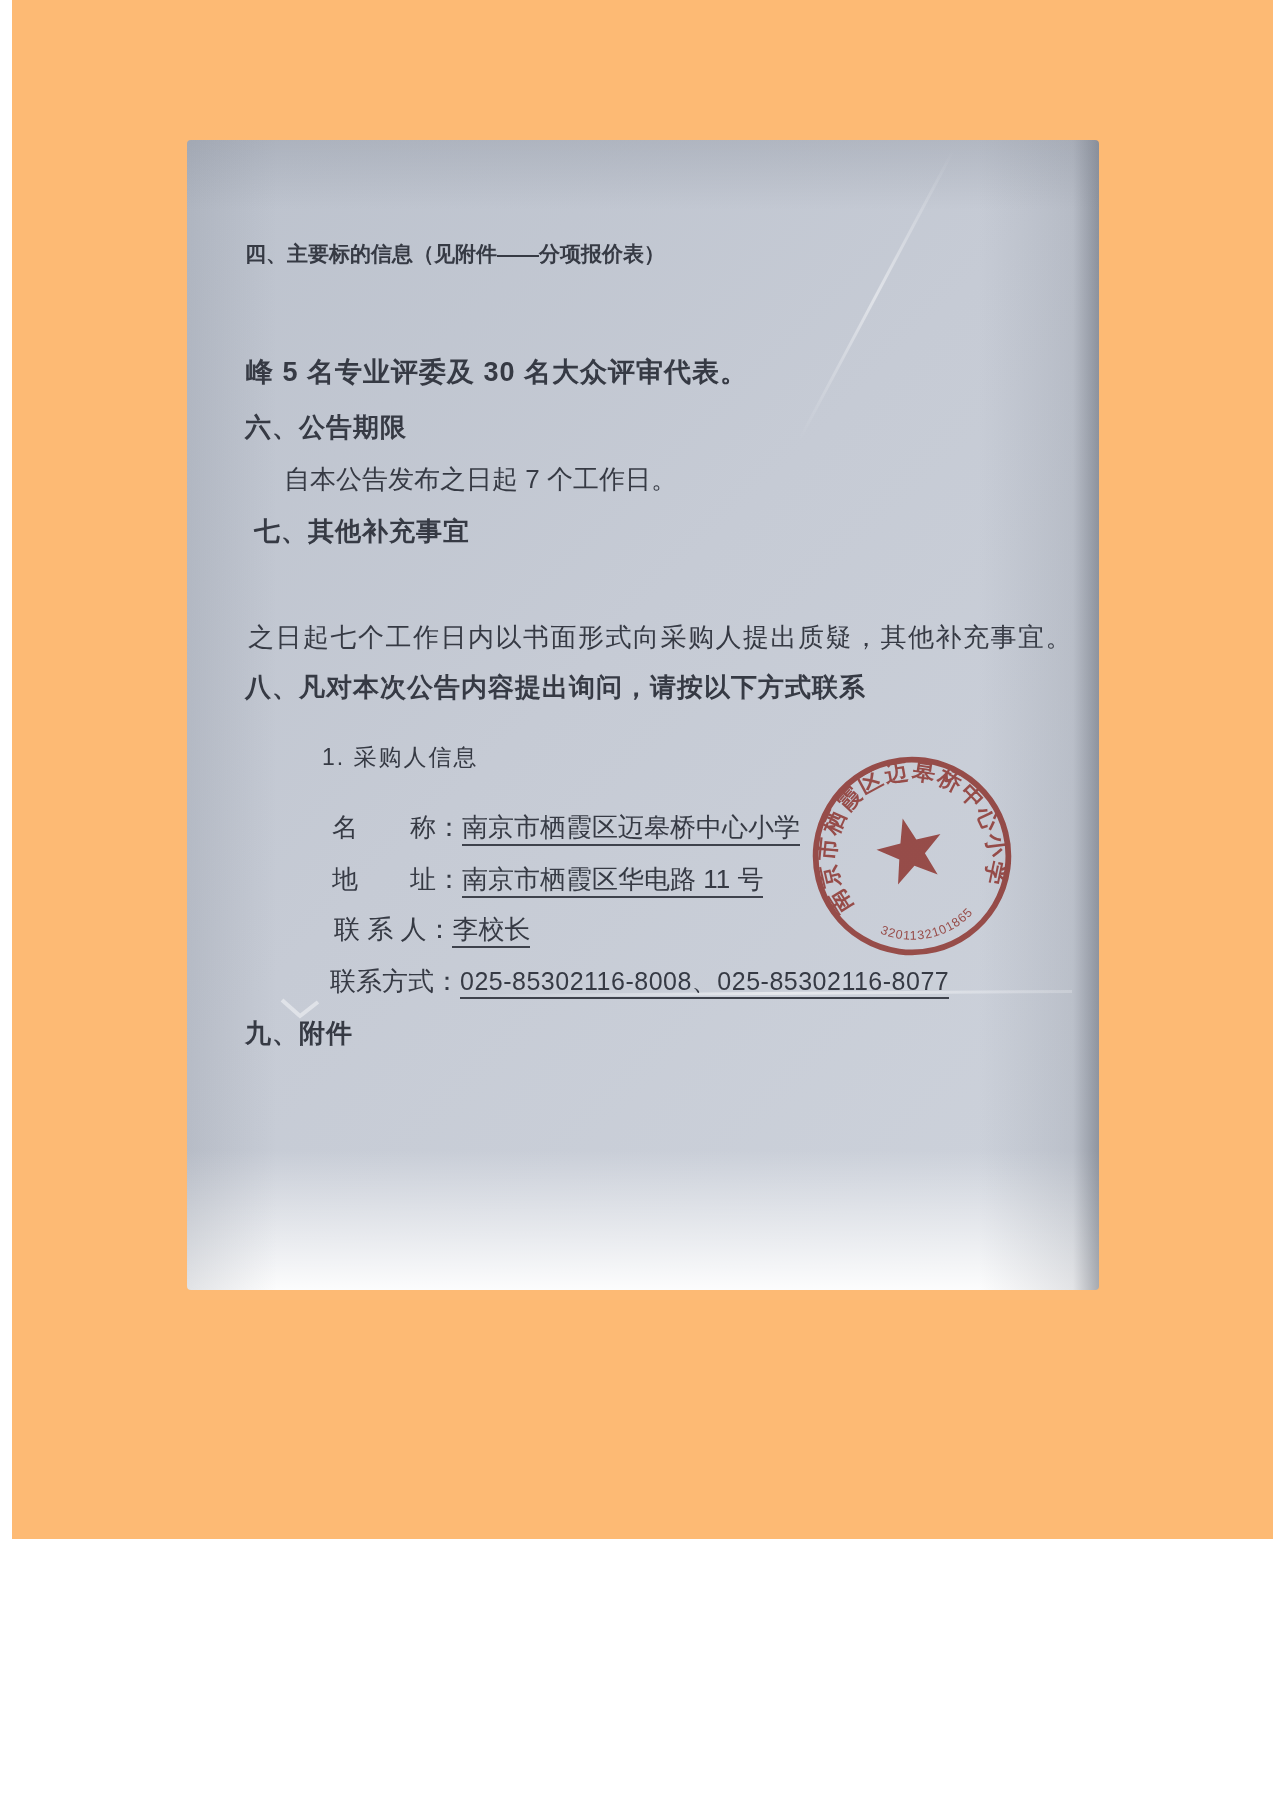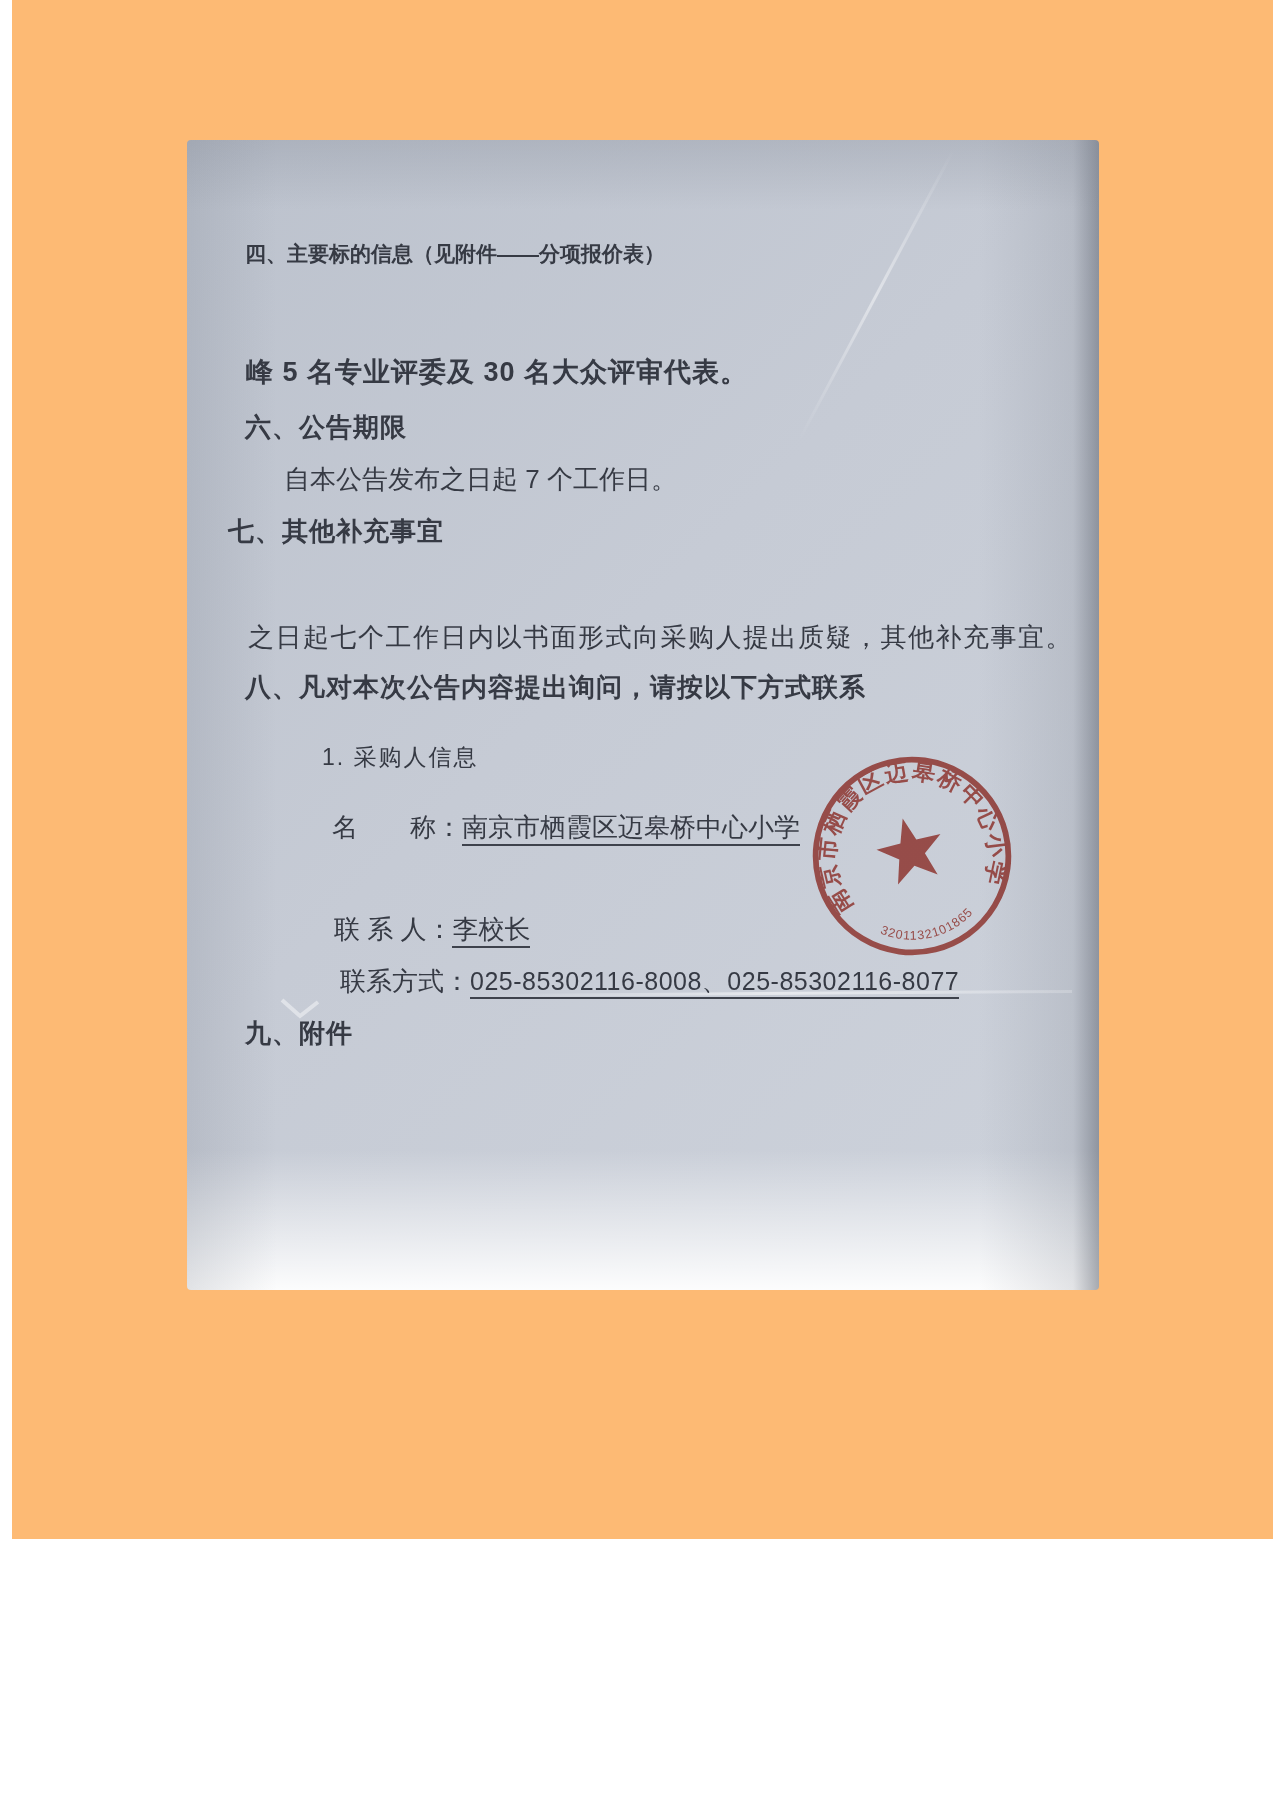--- a/index.html
+++ b/index.html
@@ -56,32 +56,35 @@
   <div class="crease"></div>
   <div class="glare-line"></div>
   <svg class="glare-mark" viewBox="0 0 40 22">
     <polyline points="2,2 20,18 38,4" fill="none" stroke="#ffffff" stroke-width="4" opacity="0.8"></polyline>
   </svg>
 
   <div class="line h sz21" style="top:240px;left:233px">四、主要标的信息（见附件——分项报价表）</div>
   <div class="line h sz27" style="top:354px;left:234px">峰 5 名专业评委及 30 名大众评审代表。</div>
   <div class="line h sz26" style="top:410px;left:233px">六、公告期限</div>
   <div class="line b sz26" style="top:462px;left:272px">自本公告发布之日起 7 个工作日。</div>
-  <div class="line h sz26" style="top:514px;left:216px">七、其他补充事宜</div>
+  <div class="line h sz26" style="top:514px;left:242px">七、其他补充事宜</div>
   <div class="line b sz26 ls15" style="top:620px;left:236px">之日起七个工作日内以书面形式向采购人提出质疑，其他补充事宜。</div>
   <div class="line h sz26" style="top:670px;left:233px">八、凡对本次公告内容提出询问，请按以下方式联系</div>
   <div class="line b sz24" style="top:742px;left:310px">1. 采购人信息</div>
 
   <div class="line b sz26" style="top:810px;left:320px">
     <span>名　　称：</span><span class="u">南京市栖霞区迈皋桥中心小学</span>
   </div>
+  <div class="line b sz26" style="top:862px;left:320px">
+    <span>地　　址：</span><span class="u">南京市栖霞区华电路 11 号</span>
+  </div>
   <div class="line b sz26" style="top:912px;left:322px">
     <span>联 系 人：</span><span class="u">李校长</span>
   </div>
-  <div class="line b sz26" style="top:964px;left:328px">
+  <div class="line b sz26" style="top:964px;left:318px">
     <span>联系方式：</span><span class="u phone">025-85302116-8008、025-85302116-8077</span>
   </div>
 
   <div class="line h sz26" style="top:1016px;left:233px">九、附件</div>
 
   <svg class="stamp" viewBox="0 0 220 220">
     <g fill="none" stroke="#b5433a">
       <circle cx="110" cy="110" r="100" stroke-width="6"></circle>
     </g>
     <path id="sealArcTop" d="M 40.7 150 A 80 80 0 1 1 179.3 150" fill="none"></path>

